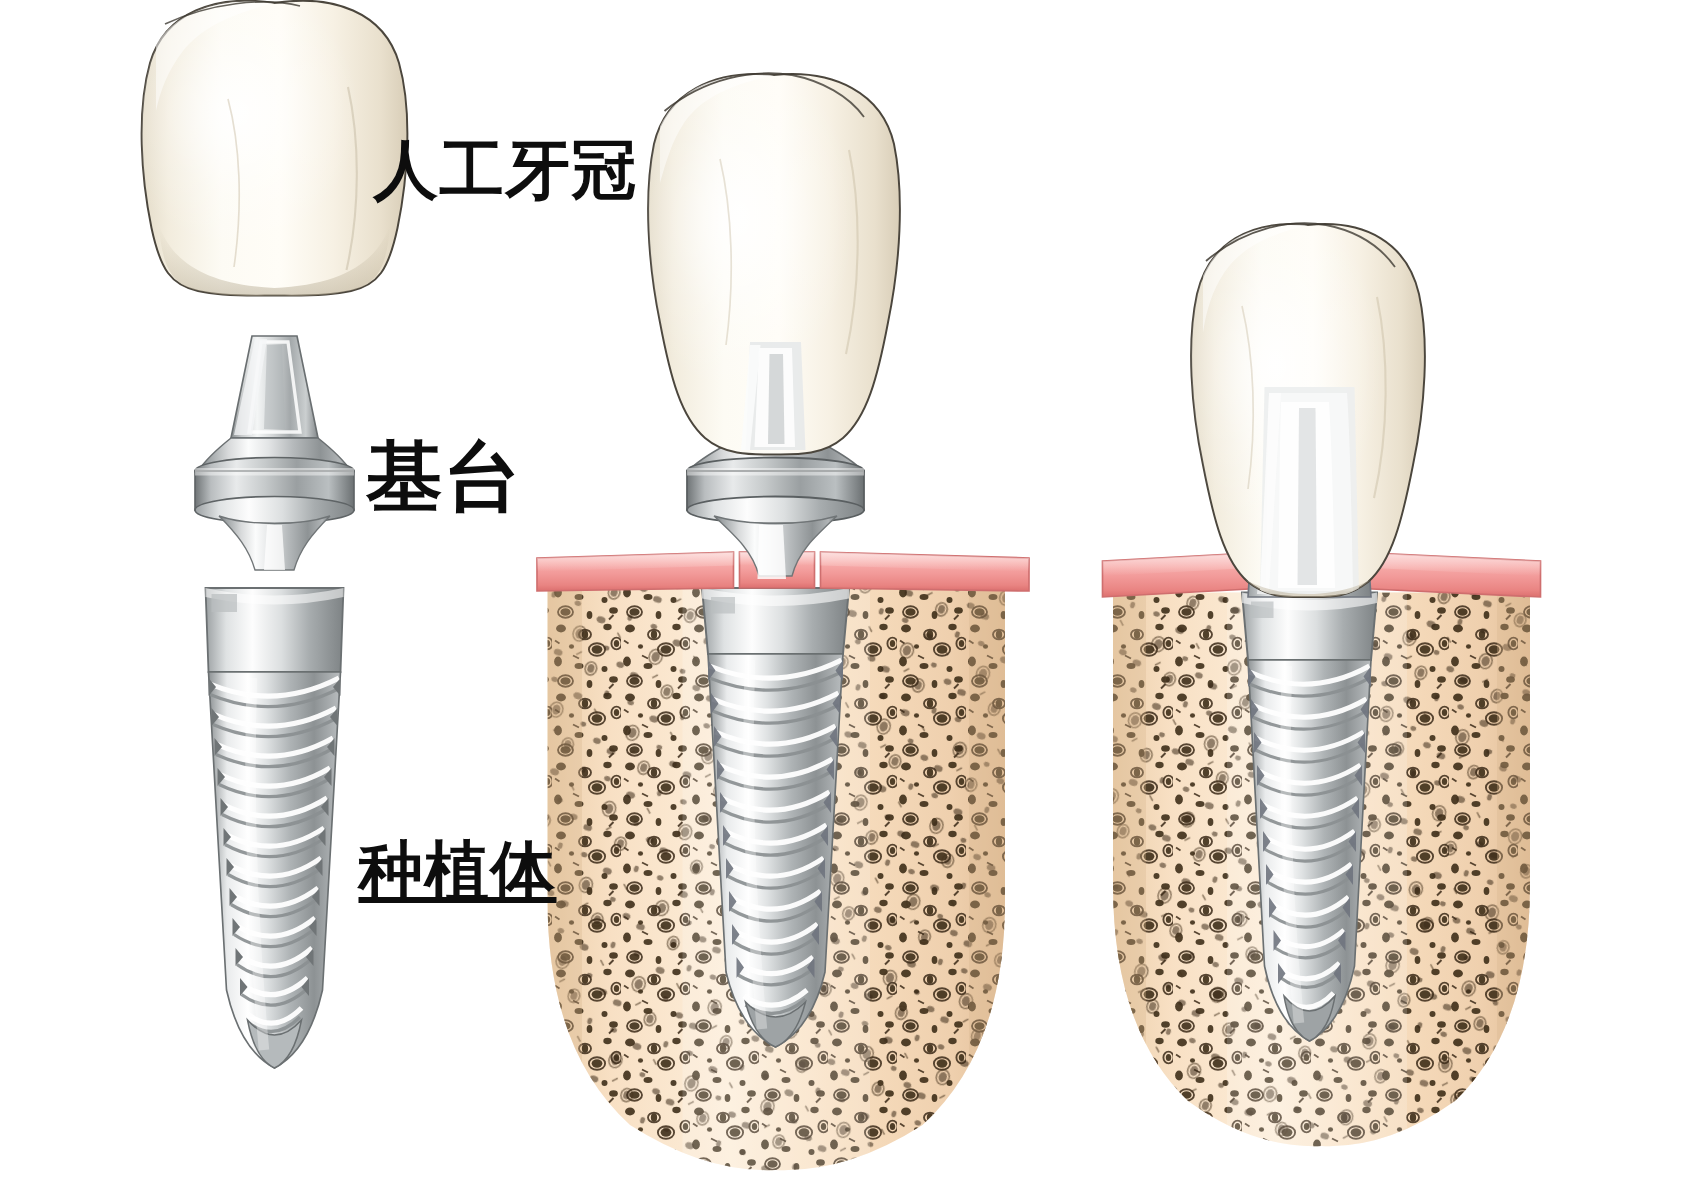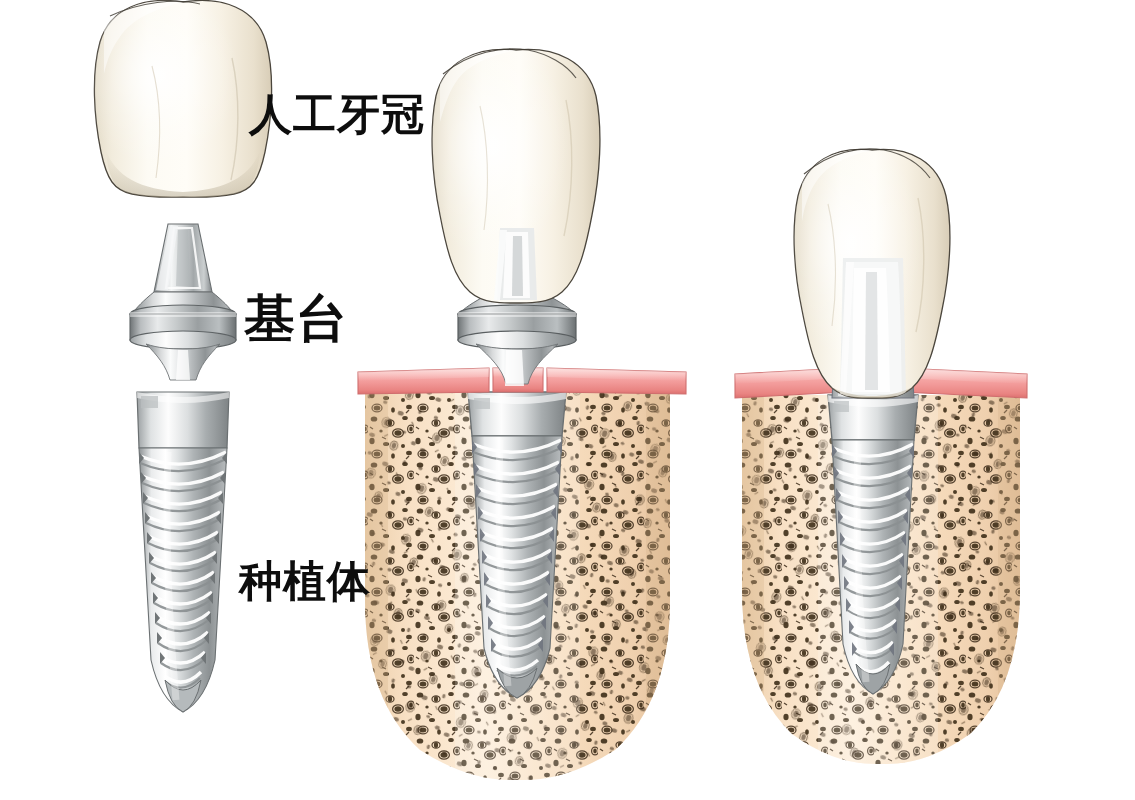--- a/index.html
+++ b/index.html
@@ -10,21 +10,21 @@
     position:absolute;
     font-family:"DejaVu Sans","Liberation Sans",sans-serif;
     font-weight:700;
     color:#0d0d0d;
     letter-spacing:1px;
     white-space:nowrap;
     line-height:1;
   }
   #lbl-crown{left:249px;top:93px;font-size:43px;}
   #lbl-abutment{left:244px;top:293px;font-size:51px;}
-  #lbl-implant{left:239px;top:560px;font-size:43px;}
+  #lbl-implant{left:239px;top:560px;font-size:43px;text-decoration:underline;}
 </style>
 </head>
 <body>
 
 <div id="stage">
 
 <svg width="1135" height="800" viewBox="0 0 1135 800">
   <defs>
 
     <linearGradient id="crownG" x1="0" y1="0" x2="1" y2="0">

